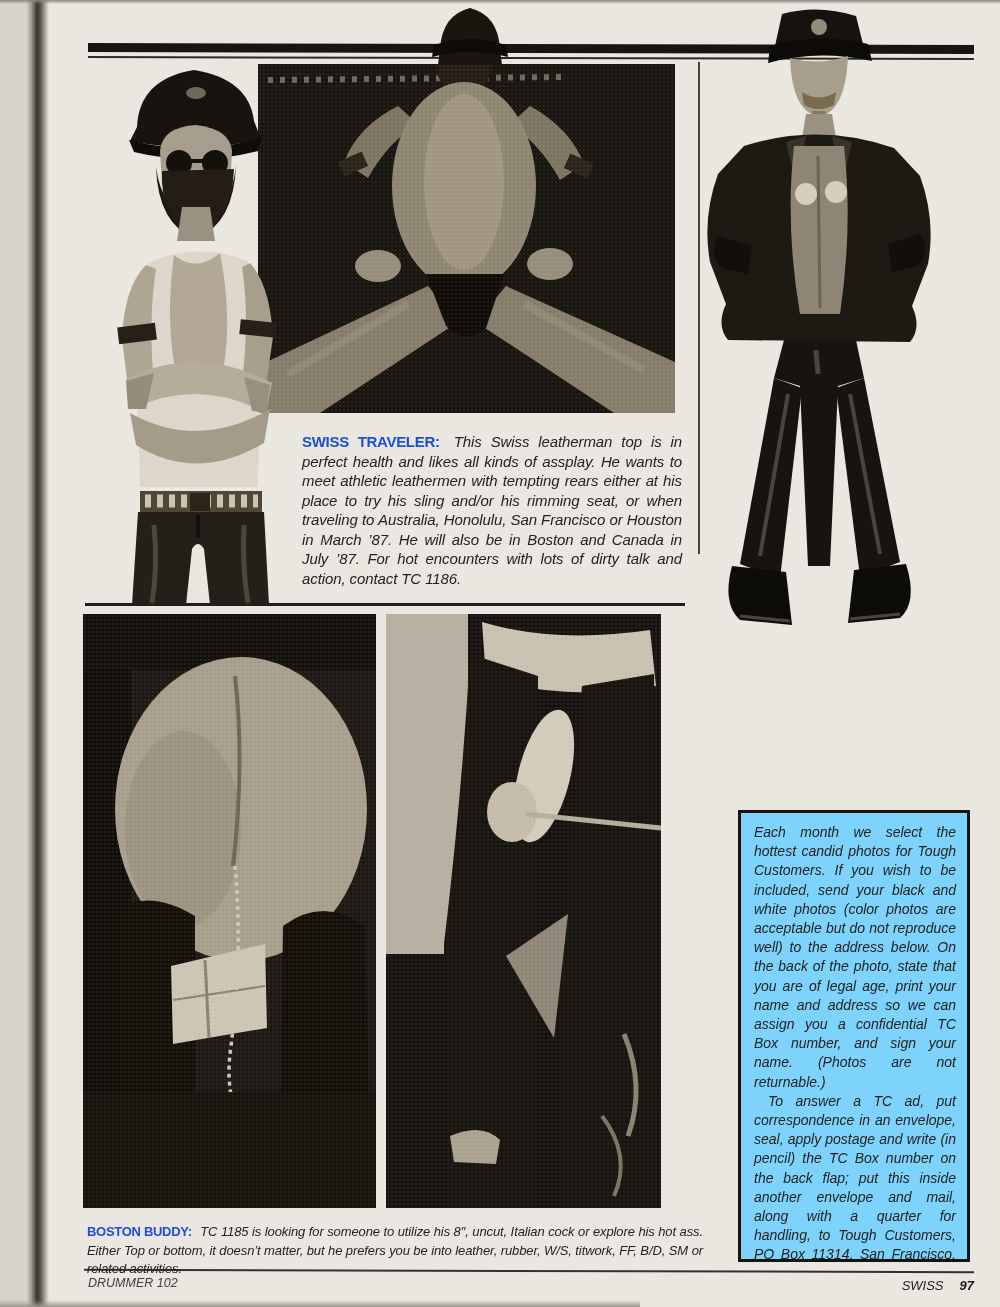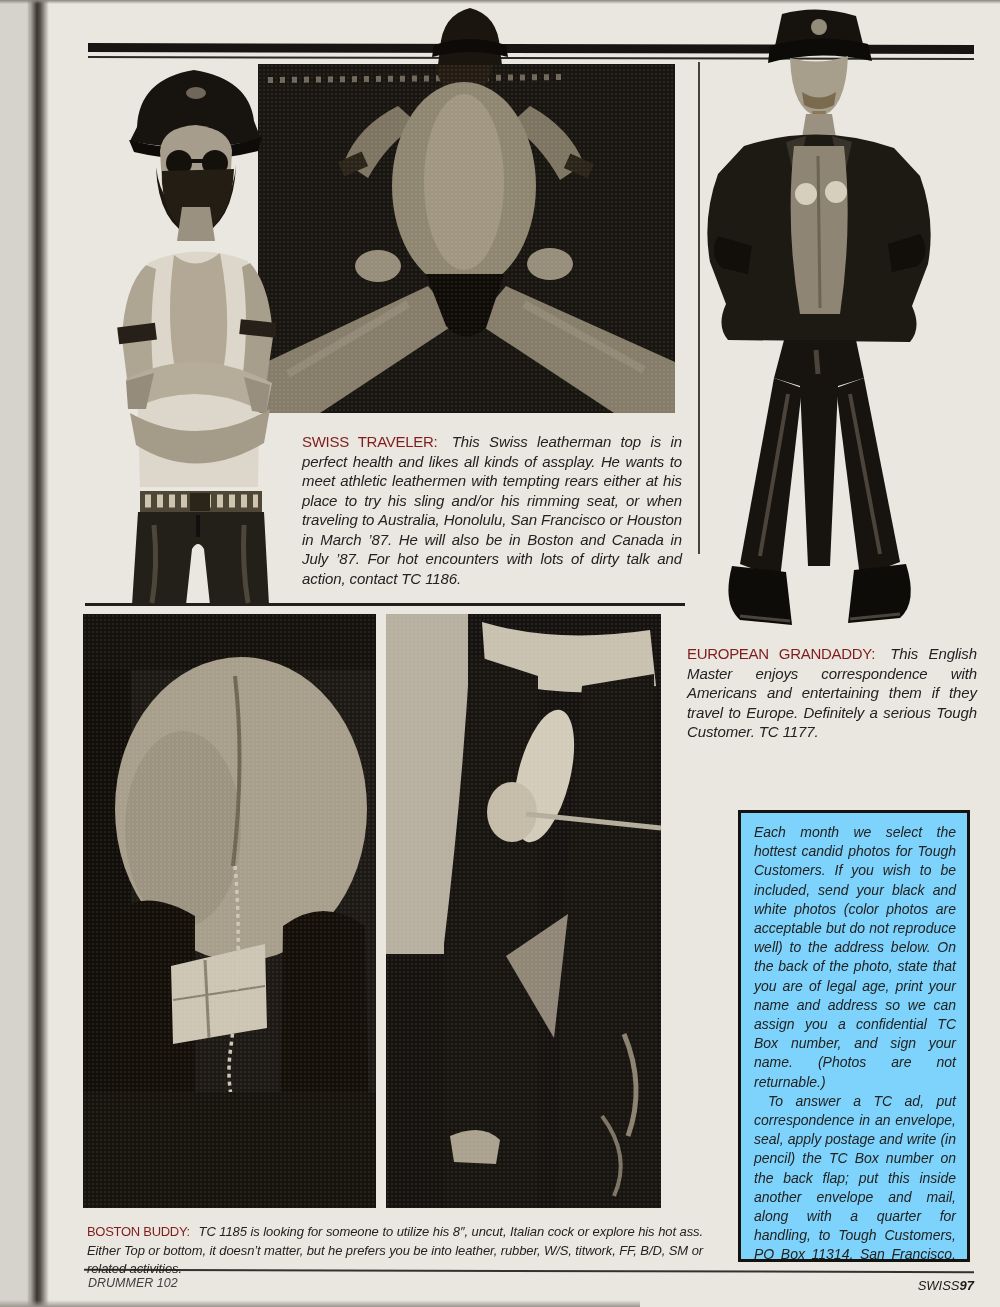--- a/index.html
+++ b/index.html
@@ -23,33 +23,33 @@
   .photo{position:absolute;overflow:hidden;}
   .photo svg{display:block;}
   .photo::after{content:"";position:absolute;inset:0;pointer-events:none;
       background-image:radial-gradient(rgba(255,255,255,.07) 1px,rgba(0,0,0,0) 1.4px);
       background-size:4px 4px;}
   .cutout{position:absolute;}
   .cutout svg{display:block;}
   
   .ad{position:absolute;font-style:italic;font-size:15px;line-height:19.5px;
       text-align:justify;color:#232220;letter-spacing:-.1px;}
-  .ad-title{font-style:normal;font-weight:normal;letter-spacing:-.3px;margin-right:5px;color:#7f1d1d;}
+  .ad-title{font-style:normal;font-weight:bold;letter-spacing:-.3px;margin-right:5px;color:#1d4ed8;}
   .ad-swiss{left:302px;top:417px;width:380px;}
   .ad-euro{left:687px;top:629px;width:290px;}
   .ad-boston{left:87px;top:1210px;width:616px;font-size:13px;line-height:18.6px;}
   .info-box{position:absolute;left:738px;top:810px;width:232px;height:452px;
       border:3px solid #15130f;background:#7dd3fc;box-sizing:border-box;
       padding:10px 11px 8px 13px;font-style:italic;font-size:14px;line-height:19.2px;
       text-align:justify;color:#232220;overflow:hidden;}
   .info-box p{margin:0;}
   .info-box p + p{text-indent:14px;}
   .footer-left{position:absolute;left:88px;top:1276px;font-style:italic;font-size:12.5px;color:#404040;}
   .footer-right{position:absolute;right:26px;top:1278px;font-style:italic;font-size:13px;color:#1c1a17;}
-  .footer-right .num{font-weight:bold;margin-left:0;}
+  .footer-right .num{font-weight:bold;margin-left:16px;}
 </style>
 </head>
 <body>
 
 <div class="page">
 
   <div class="scan-left"></div>
   <div class="scan-gutter"></div>
   <div class="scan-top"></div>
   <div class="scan-bottom"></div>
@@ -181,21 +181,20 @@
       <path d="M140,200 L275,214" stroke="#b5ad9b" stroke-width="5"></path>
       <path d="M120,342 L182,300 L168,424 Z" fill="#9d9483" opacity=".9"></path>
       <path d="M238,420 Q260,472 242,522" stroke="#8a8170" stroke-width="5" fill="none"></path>
       <path d="M216,502 Q246,542 228,582" stroke="#7c7362" stroke-width="4" fill="none"></path>
       <path d="M64,522 Q96,508 114,526 L110,550 L68,548 Z" fill="#aaa18f"></path>
     </svg>
   </div>
 
   <p class="ad ad-swiss"><span class="ad-title">SWISS TRAVELER:</span> <span>This Swiss leatherman top is in perfect health and likes all kinds of assplay. He wants to meet athletic leathermen with tempting rears either at his place to try his sling and/or his rimming seat, or when traveling to Australia, Honolulu, San Francisco or Houston in March ’87. He will also be in Boston and Canada in July ’87. For hot encounters with lots of dirty talk and action, contact TC 1186.</span></p>
 
-  <p class="ad ad-euro"><span class="ad-title">EUROPEAN GRANDADDY:</span> <span>This English Master enjoys correspondence with Americans and entertaining them if they travel to Europe. Definitely a serious Tough Customer. TC 1177.</span></p>
 
   <p class="ad ad-boston"><span class="ad-title">BOSTON BUDDY:</span> <span>TC 1185 is looking for someone to utilize his 8″, uncut, Italian cock or explore his hot ass. Either Top or bottom, it doesn’t matter, but he prefers you be into leather, rubber, W/S, titwork, FF, B/D, SM or related activities.</span></p>
 
   <div class="info-box">
     <p>Each month we select the hottest candid photos for Tough Customers. If you wish to be included, send your black and white photos (color photos are acceptable but do not reproduce well) to the address below. On the back of the photo, state that you are of legal age, print your name and address so we can assign you a confidential TC Box number, and sign your name. (Photos are not returnable.)</p>
     <p>To answer a TC ad, put correspondence in an envelope, seal, apply postage and write (in pencil) the TC Box number on the back flap; put this inside another envelope and mail, along with a quarter for handling, to Tough Customers, PO Box 11314, San Francisco, CA 94101-1314.</p>
   </div>
 
   <div class="footer-left">DRUMMER 102</div>
   <div class="footer-right"><span>SWISS</span><span class="num">97</span></div>

